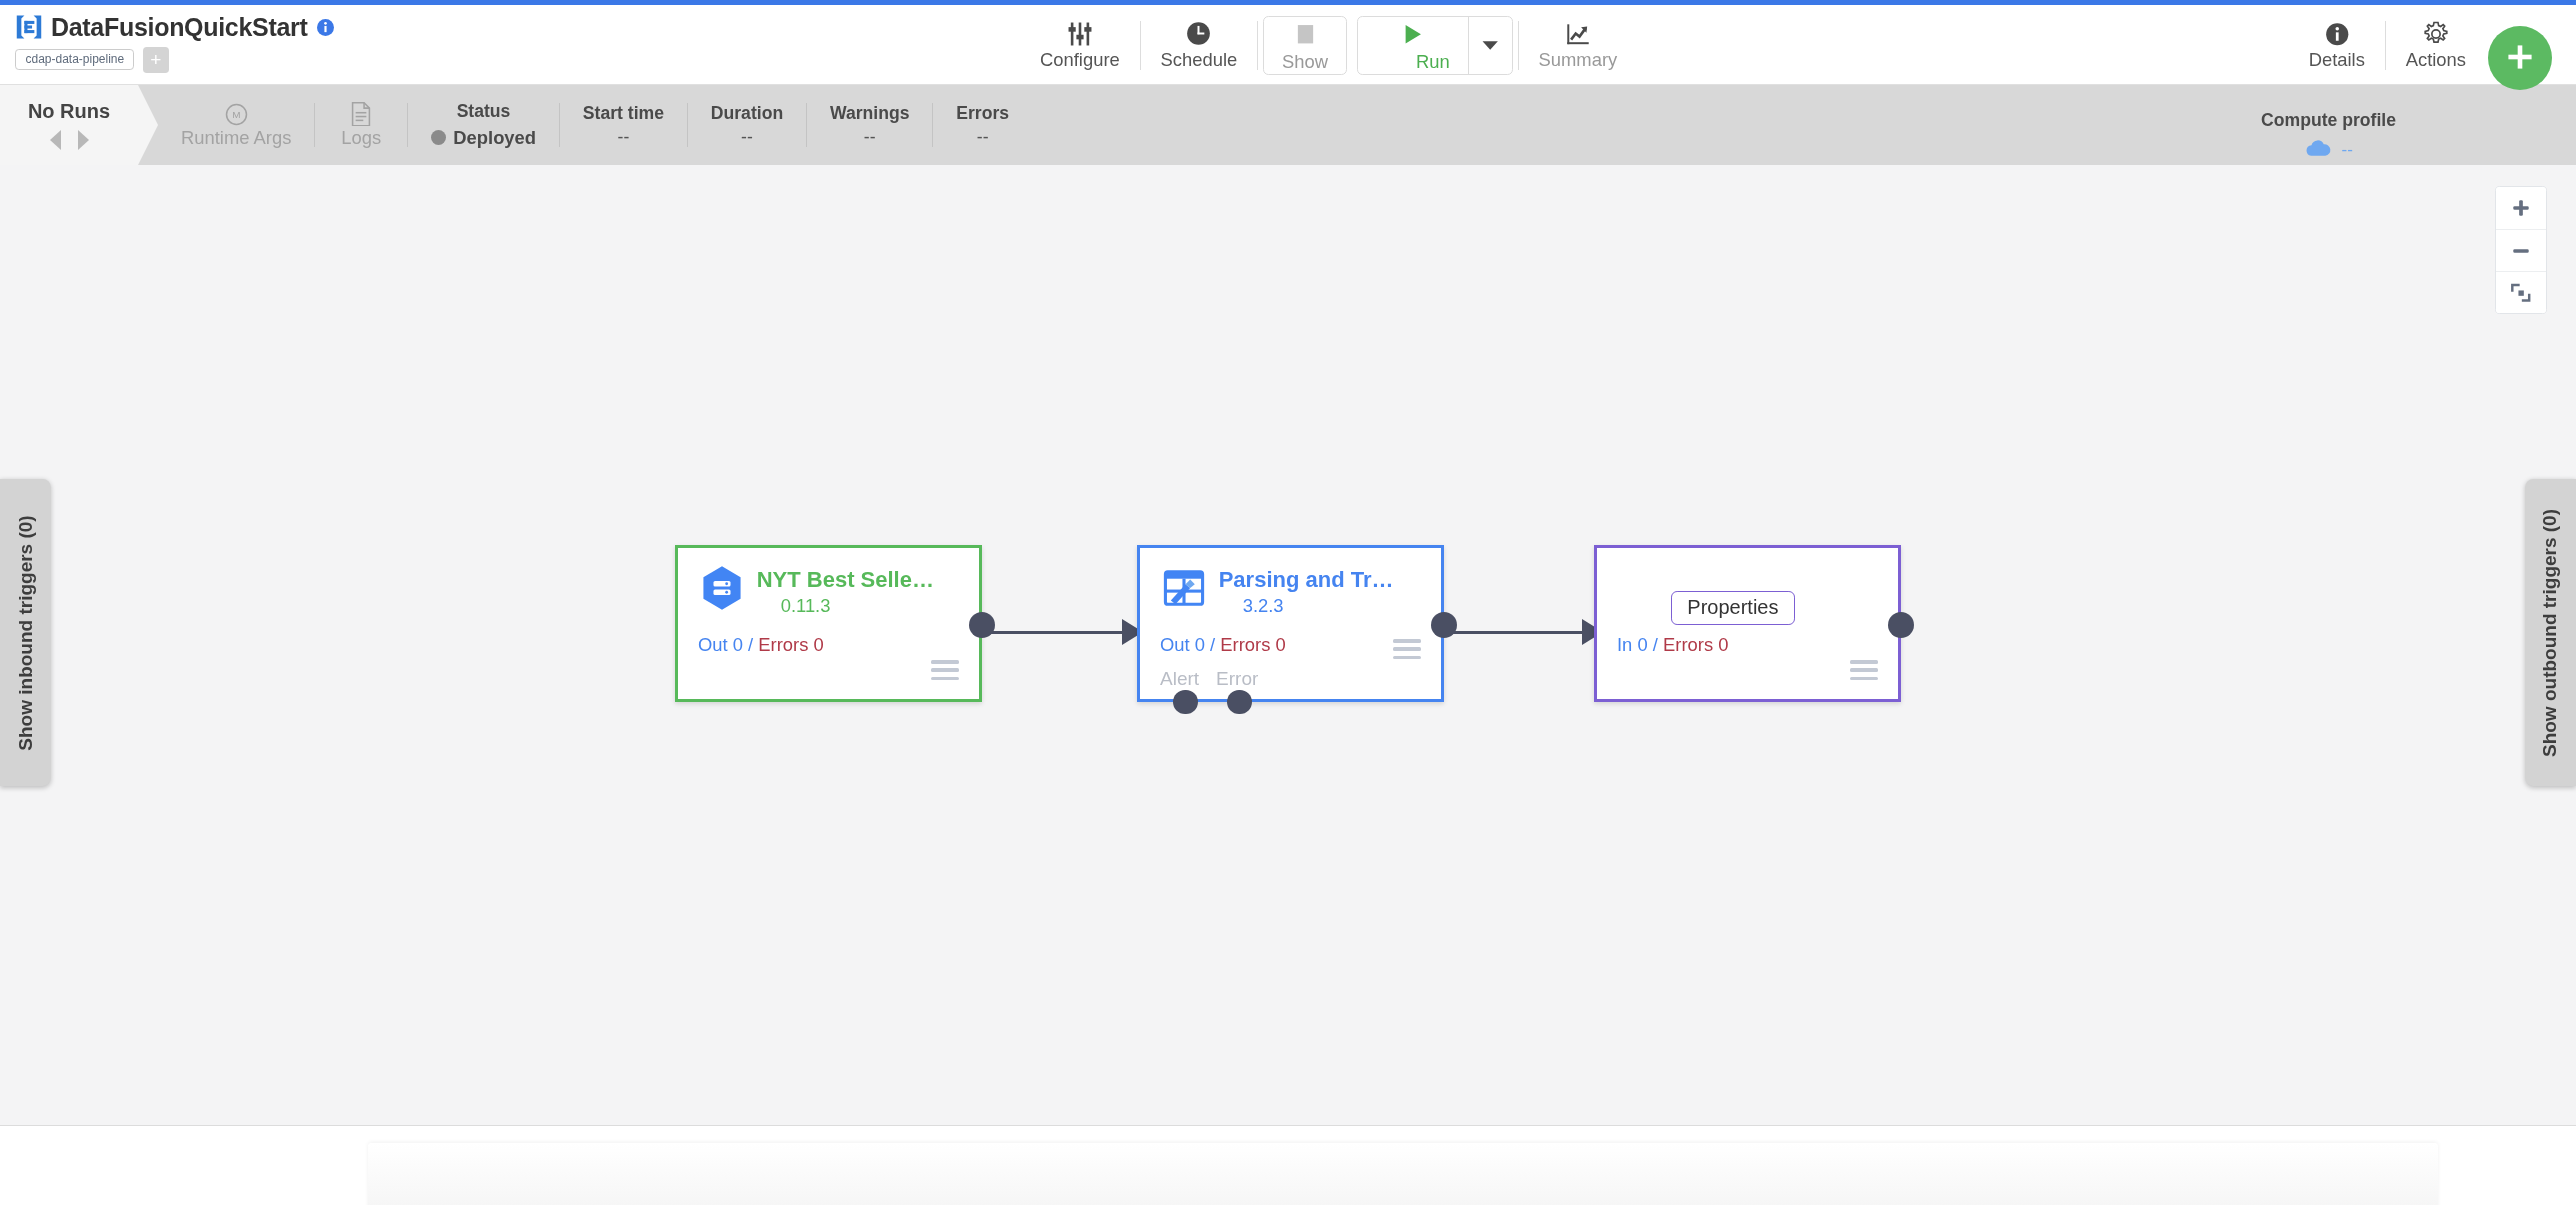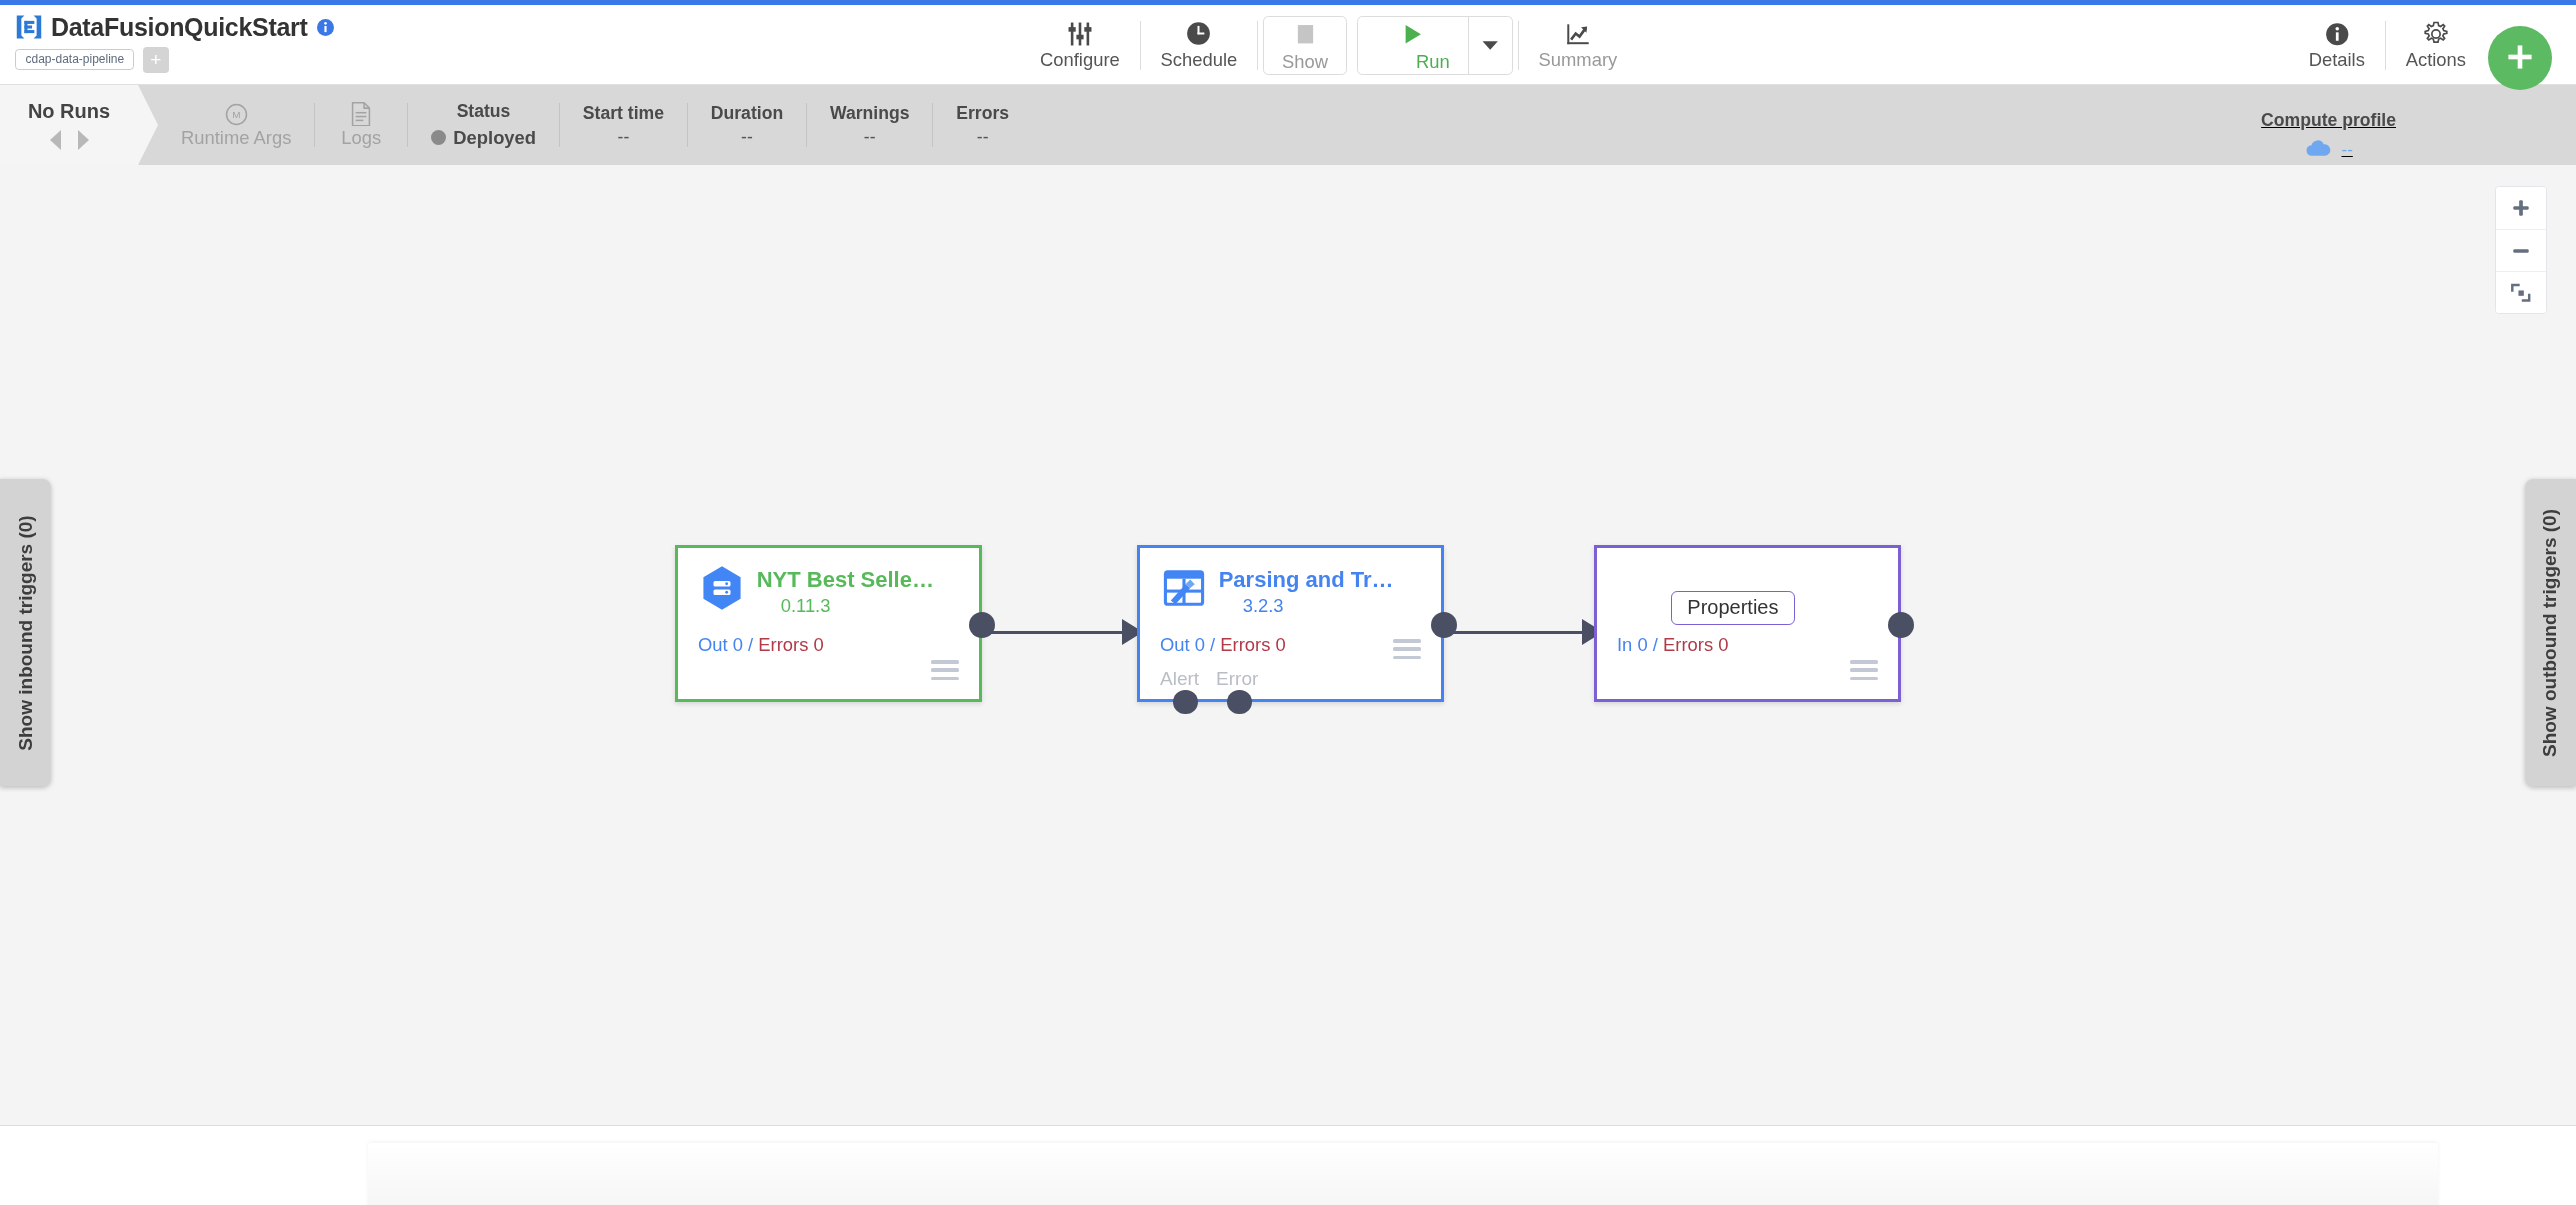--- a/index.html
+++ b/index.html
@@ -151,21 +151,21 @@
   .metric-val { font-size: 17.6px; color: #555555; margin-top: 4.6px; line-height: 1; }
   .metric-sep { width: 0.8px; background: #c4c4c4; margin: 18.4px 0; }
   #status-cell { flex-direction: column; }
   #status-value-row { display: flex; align-items: center; gap: 7px; margin-top: 4.6px; }
   #status-dot { width: 15.3px; height: 15.3px; border-radius: 50%; background: #8a8a8a; }
   #status-value { font-size: 18.4px; font-weight: bold; color: #4a4a4a; }
 
   #compute-profile {
     position: absolute; right: 180px; top: 0;
     height: 100px; display: flex; flex-direction: column;
-    align-items: center; justify-content: center; text-decoration: underline;
+    align-items: center; justify-content: center;
   }
   #cp-head { font-size: 17.6px; font-weight: bold; color: #4a4a4a; }
   #cp-row { display: flex; align-items: center; gap: 9.2px; margin-top: 7.7px; }
   #cp-val { font-size: 17px; color: #6fa8f0; line-height: 1; }
 
   
   #canvas {
     position: absolute; left: 0; top: 165px;
     width: 2576px; height: 961px;
     background: #f4f4f5;

